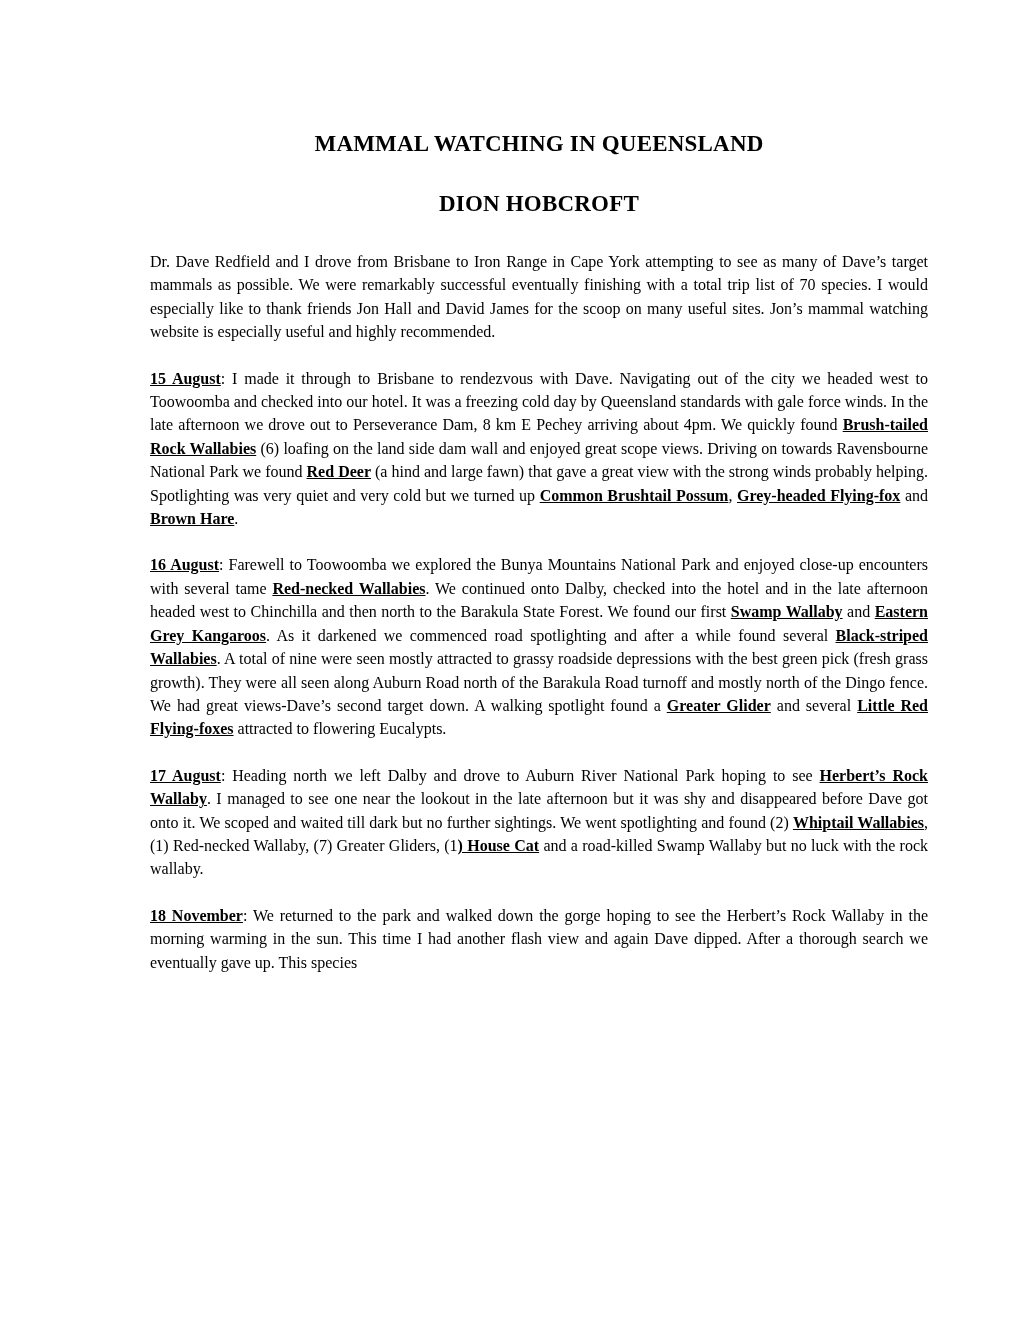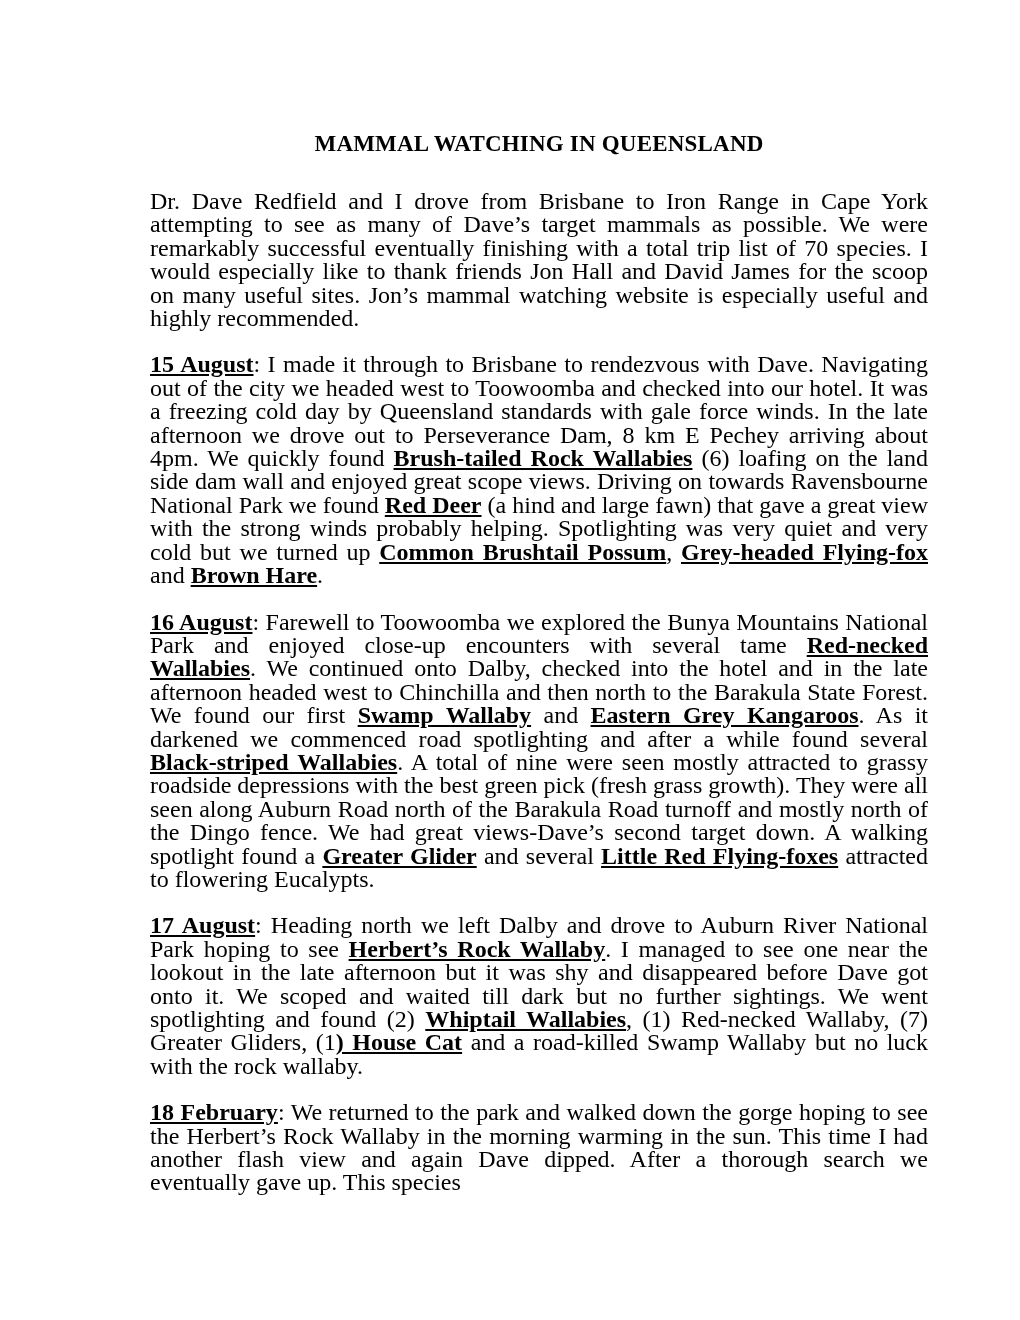--- a/index.html
+++ b/index.html
@@ -25,38 +25,39 @@
     font-family: "Liberation Serif", serif;
     font-weight: bold;
     font-size: 23px;
     line-height: 28px;
     text-align: center;
     letter-spacing: 0.2px;
     margin: 0 0 32px 0;
   }
   .doc-body {
     font-family: "Liberation Serif", serif;
-    font-size: 24px;
+    font-size: 16px;
     line-height: 23.4px;
   }
   .para {
     margin: 0 0 23px 0;
     text-align: justify;
     hyphens: none;
   }
   .para b {
     font-weight: bold;
     text-decoration: underline;
   }
 </style>
 </head>
 <body>
 
 <div class="page">
   <h1 class="doc-title">MAMMAL WATCHING IN QUEENSLAND</h1>
+  <h1 class="doc-title">DION HOBCROFT</h1>
   <div class="doc-body">
       <p class="para"><span>Dr. Dave Redfield and I drove from Brisbane to Iron Range in Cape York attempting to see as many of Dave’s target mammals as possible. We were remarkably successful eventually finishing with a total trip list of 70 species. I would especially like to thank friends Jon Hall and David James for the scoop on many useful sites. Jon’s mammal watching website is especially useful and highly recommended.</span></p>
       <p class="para"><b>15 August</b><span>: I made it through to Brisbane to rendezvous with Dave. Navigating out of the city we headed west to Toowoomba and checked into our hotel. It was a freezing cold day by Queensland standards with gale force winds. In the late afternoon we drove out to Perseverance Dam, 8 km E Pechey arriving about 4pm. We quickly found </span><b>Brush-tailed Rock Wallabies</b><span> (6) loafing on the land side dam wall and enjoyed great scope views. Driving on towards Ravensbourne National Park we found </span><b>Red Deer</b><span> (a hind and large fawn) that gave a great view with the strong winds probably helping. Spotlighting was very quiet and very cold but we turned up </span><b>Common Brushtail Possum</b><span>, </span><b>Grey-headed Flying-fox</b><span> and </span><b>Brown Hare</b><span>.</span></p>
       <p class="para"><b>16 August</b><span>: Farewell to Toowoomba we explored the Bunya Mountains National Park and enjoyed close-up encounters with several tame </span><b>Red-necked Wallabies</b><span>. We continued onto Dalby, checked into the hotel and in the late afternoon headed west to Chinchilla and then north to the Barakula State Forest. We found our first </span><b>Swamp Wallaby</b><span> and </span><b>Eastern Grey Kangaroos</b><span>. As it darkened we commenced road spotlighting and after a while found several </span><b>Black-striped Wallabies</b><span>. A total of nine were seen mostly attracted to grassy roadside depressions with the best green pick (fresh grass growth). They were all seen along Auburn Road north of the Barakula Road turnoff and mostly north of the Dingo fence. We had great views-Dave’s second target down. A walking spotlight found a </span><b>Greater Glider</b><span> and several </span><b>Little Red Flying-foxes</b><span> attracted to flowering Eucalypts.</span></p>
       <p class="para"><b>17 August</b><span>: Heading north we left Dalby and drove to Auburn River National Park hoping to see </span><b>Herbert’s Rock Wallaby</b><span>. I managed to see one near the lookout in the late afternoon but it was shy and disappeared before Dave got onto it. We scoped and waited till dark but no further sightings. We went spotlighting and found (2) </span><b>Whiptail Wallabies</b><span>, (1) Red-necked Wallaby, (7) Greater Gliders, (1</span><b>) House Cat</b><span> and a road-killed Swamp Wallaby but no luck with the rock wallaby.</span></p>
-      <p class="para"><b>18 February</b><span>: We returned to the park and walked down the gorge hoping to see the Herbert’s Rock Wallaby in the morning warming in the sun. This time I had another flash view and again Dave dipped. After a thorough search we eventually gave up. This species</span></p>
+      <p class="para"><b>18 November</b><span>: We returned to the park and walked down the gorge hoping to see the Herbert’s Rock Wallaby in the morning warming in the sun. This time I had another flash view and again Dave dipped. After a thorough search we eventually gave up. This species</span></p>
     </div>
 </div>
 
 </body></html>

